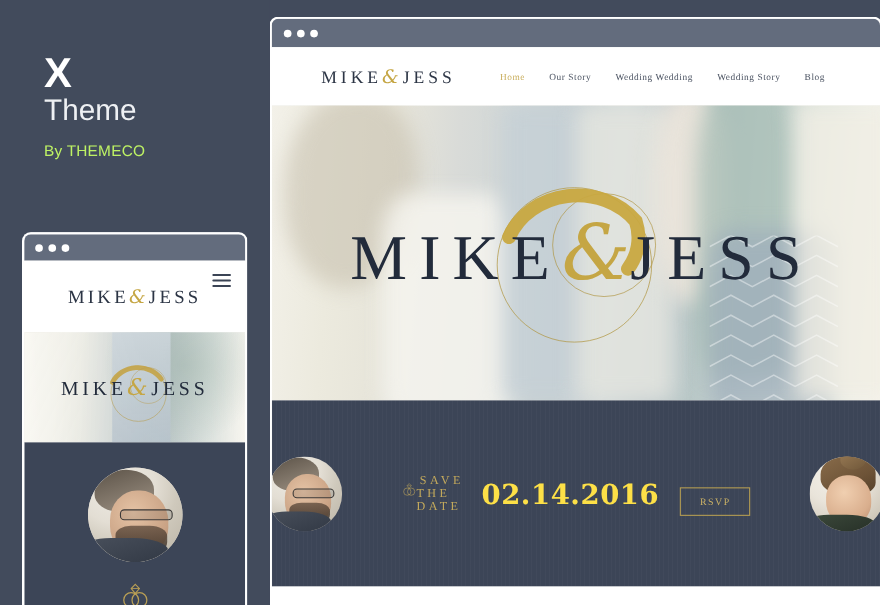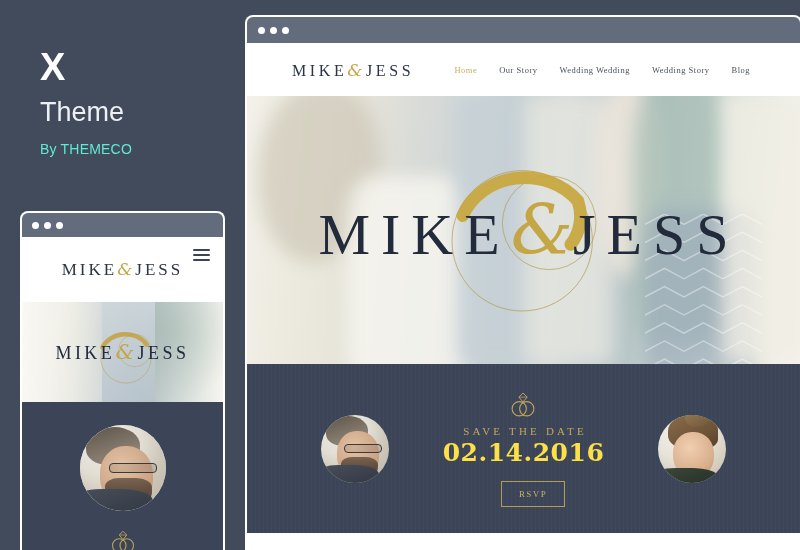--- a/index.html
+++ b/index.html
@@ -41,27 +41,26 @@
     line-height: 1;
     letter-spacing: 0px;
   }
 
   .theme-name {
     font-family: "Liberation Sans", sans-serif;
     font-size: 27px;
     font-weight: normal;
     color: #eef0f3;
     line-height: 1.1;
-    margin-top: 12px;
   }
 
   .theme-author {
     font-family: "Liberation Sans", sans-serif;
     font-size: 14px;
-    color: #5eead4;
+    color: #bef264;
     margin-top: 13px;
     letter-spacing: 0.2px;
   }
 
   
   .win {
     position: absolute;
     background: #ffffff;
     border: 2px solid #ffffff;
     border-bottom: none;
@@ -340,21 +339,21 @@
     width: 68px; height: 68px;
     border-radius: 50%;
     overflow: hidden;
     position: relative;
     flex: none;
     z-index: 2;
   }
 
   .d-center {
     display: flex;
-    flex-direction: column;
+    flex-direction: row;
     align-items: center;
     z-index: 2;
   }
   .d-rings { margin-bottom: 8px; }
   .d-std {
     font-family: "Liberation Serif", serif;
     font-size: 11px;
     letter-spacing: 3.2px;
     color: #c3a95c;
     text-indent: 3px;

